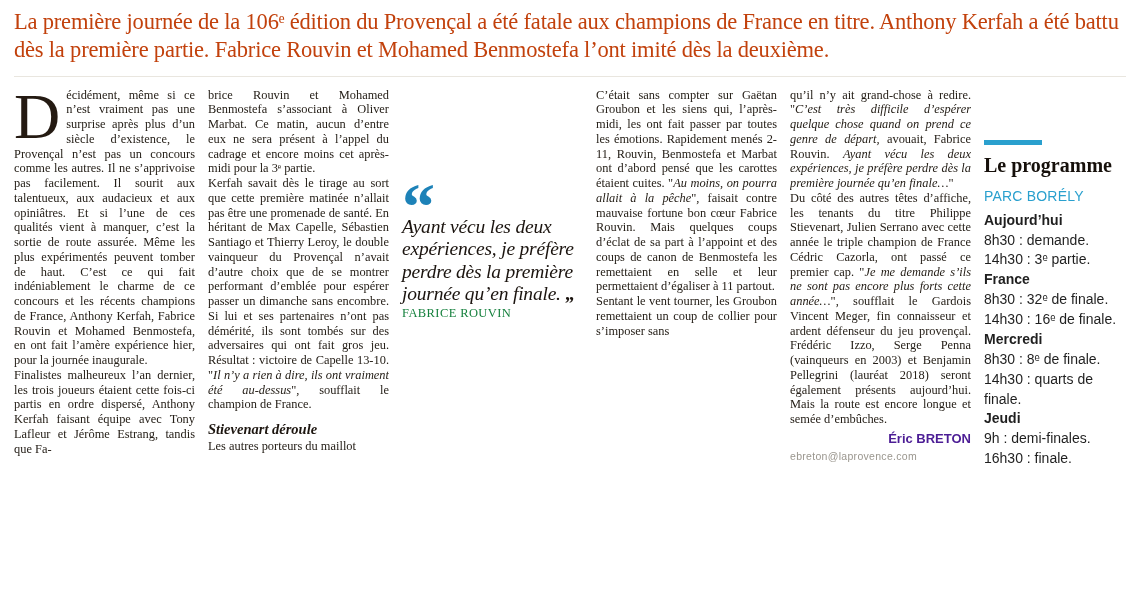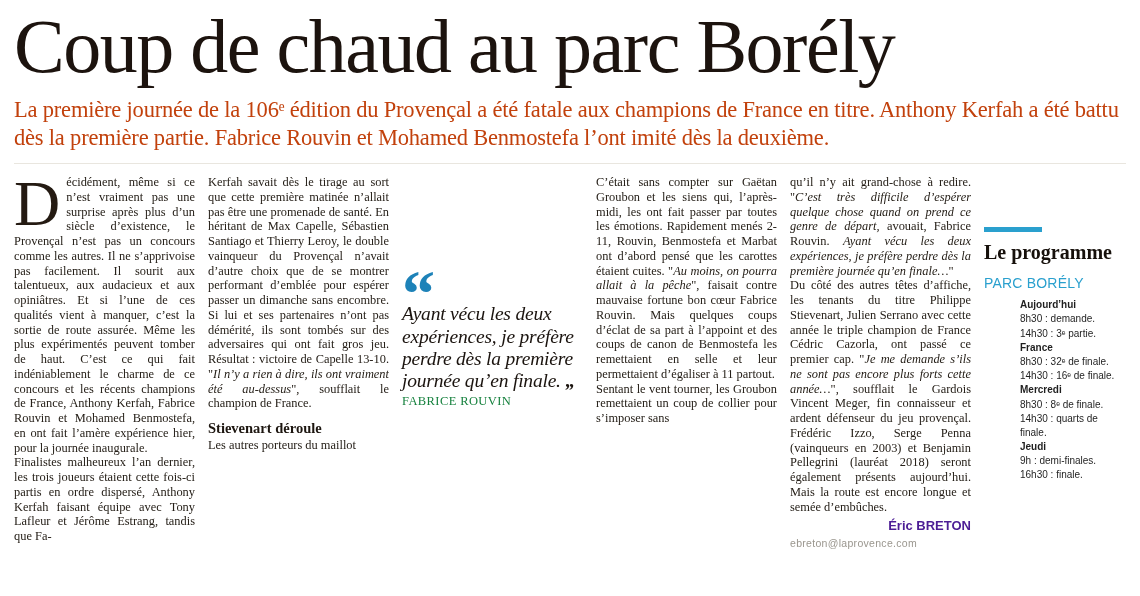--- a/index.html
+++ b/index.html
@@ -17,51 +17,51 @@
   .rule{border-top:1px solid #e9e6df;margin:0 0 11px;}
 
   .body-row{display:flex;gap:13px;height:404px;overflow:hidden;}
   .colgroup{display:contents;}
   .col{width:181px;flex:0 0 auto;color:#262019;overflow:hidden;}
   .col p{margin:0;font-size:12.4px;line-height:1.19;text-align:justify;
          font-family:"Liberation Serif","DejaVu Serif",serif;}
   .col p .it{font-style:italic;}
   .dropcap{float:left;font-size:64px;line-height:52px;padding:3px 6px 0 0;color:#241a12;}
   .subhead{margin:9px 0 1px;font-size:14.5px;font-weight:700;color:#1d1610;
-           font-family:"Liberation Serif","DejaVu Serif",serif;}
+           font-family:"Liberation Serif","DejaVu Serif",serif;font-style:italic;}
   .byline{font:700 13px "Liberation Sans","DejaVu Sans",sans-serif;text-align:right;margin-top:4px;color:#4c1d95;}
   .email{font:10.5px "Liberation Sans","DejaVu Sans",sans-serif;text-align:left;color:#9a968e;margin-top:4px;letter-spacing:.3px;}
 
   .quote-col{width:181px;flex:0 0 auto;padding-top:86px;box-sizing:border-box;}
   .qmark{font:700 66px/1 "Liberation Serif","DejaVu Serif",serif;color:#1d82b8;height:42px;overflow:visible;}
   .qtext{font-style:italic;font-size:19.5px;line-height:1.15;color:#1b140f;letter-spacing:-0.2px;
          font-family:"Liberation Serif","DejaVu Serif",serif;}
   .qclose{font-weight:700;}
   .qattr{font-size:12.5px;margin-top:1px;color:#15803d;letter-spacing:.4px;}
 
   .sidebar{flex:1 1 auto;font-family:"Liberation Sans","DejaVu Sans",sans-serif;padding-top:52px;min-width:0;}
   .sbar{width:58px;height:5px;background:#2aa0ce;margin-bottom:10px;}
   .sidebar h2{font:700 20px/1 "Liberation Serif","DejaVu Serif",serif;margin:7px 0 13px;color:#16100b;}
   .venue{font-weight:400;font-size:14px;color:#2aa0ce;margin-bottom:7px;letter-spacing:.2px;}
-  .sched{font-size:10px;line-height:1.42;color:#1f1f1f;margin-left:36px;}
+  .sched{font-size:14px;line-height:1.42;color:#1f1f1f;}
   .sched .day{font-weight:700;}
 </style>
 </head>
 <body>
 
 <div class="page">
-  <h1 class="headline">Coup de chaud au parc Borély</h1>
   <p class="lede">La première journée de la 106ᵉ édition du Provençal a été fatale aux champions de France en titre. Anthony Kerfah a été battu dès la première partie. Fabrice Rouvin et Mohamed Benmostefa l’ont imité dès la deuxième.</p>
   <div class="rule"></div>
 
   <div class="body-row">
     <div class="colgroup" id="cols-left"><div class="col">
           <p><span class="dropcap">D</span><span>écidément, même si ce n’est vraiment pas une surprise après plus d’un siècle d’existence, le Provençal n’est pas un concours comme les autres. Il ne s’apprivoise pas facilement. Il sourit aux talentueux, aux audacieux et aux opiniâtres. Et si l’une de ces qualités vient à manquer, c’est la sortie de route assurée. Même les plus expérimentés peuvent tomber de haut. C’est ce qui fait indéniablement le charme de ce concours et les récents champions de France, Anthony Kerfah, Fabrice Rouvin et Mohamed Benmostefa, en ont fait l’amère expérience hier, pour la journée inaugurale.</span></p>
           <p><span>Finalistes malheureux l’an dernier, les trois joueurs étaient cette fois-ci partis en ordre dispersé, Anthony Kerfah faisant équipe avec Tony Lafleur et Jérôme Estrang, tandis que Fa-</span></p>
         </div><div class="col">
+          <p><span>brice Rouvin et Mohamed Benmostefa s’associant à Oliver Marbat. Ce matin, aucun d’entre eux ne sera présent à l’appel du cadrage et encore moins cet après-midi pour la 3ᵉ partie.</span></p>
           <p><span>Kerfah savait dès le tirage au sort que cette première matinée n’allait pas être une promenade de santé. En héritant de Max Capelle, Sébastien Santiago et Thierry Leroy, le double vainqueur du Provençal n’avait d’autre choix que de se montrer performant d’emblée pour espérer passer un dimanche sans encombre. Si lui et ses partenaires n’ont pas démérité, ils sont tombés sur des adversaires qui ont fait gros jeu. Résultat : victoire de Capelle 13-10. "</span><span class="it">Il n’y a rien à dire, ils ont vraiment été au-dessus</span><span>", soufflait le champion de France.</span></p>
           <h3 class="subhead">Stievenart déroule</h3>
           <p><span>Les autres porteurs du maillot</span></p>
         </div></div>
 
     <aside class="quote-col">
       <div class="qmark" style="color: rgb(29, 130, 184);">“</div>
       <div class="qtext"><span>Ayant vécu les deux expériences, je préfère perdre dès la première journée qu’en finale.</span> <span class="qclose">„</span></div>
       <div class="qattr">FABRICE ROUVIN</div>
     </aside>

